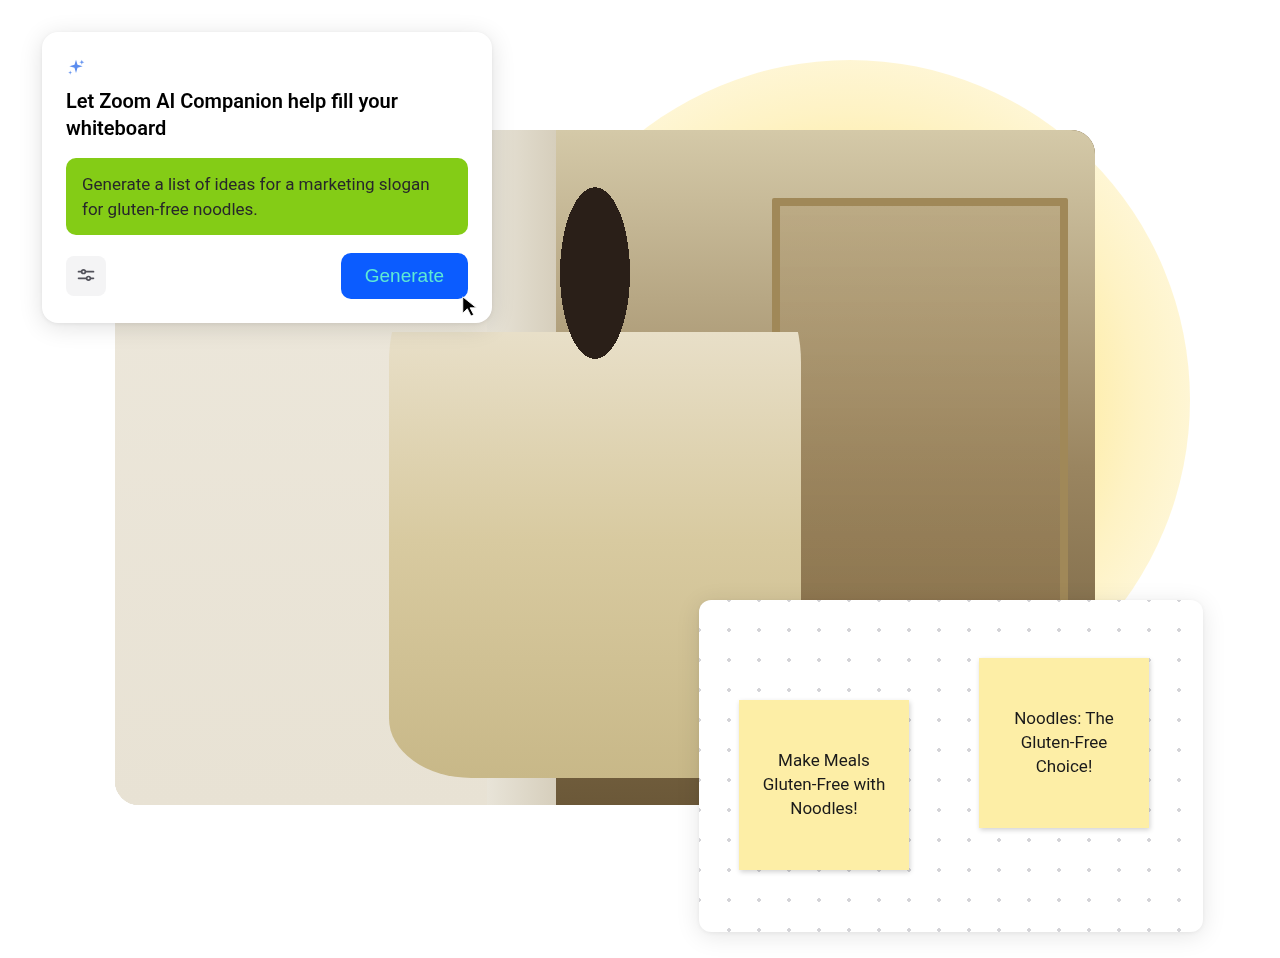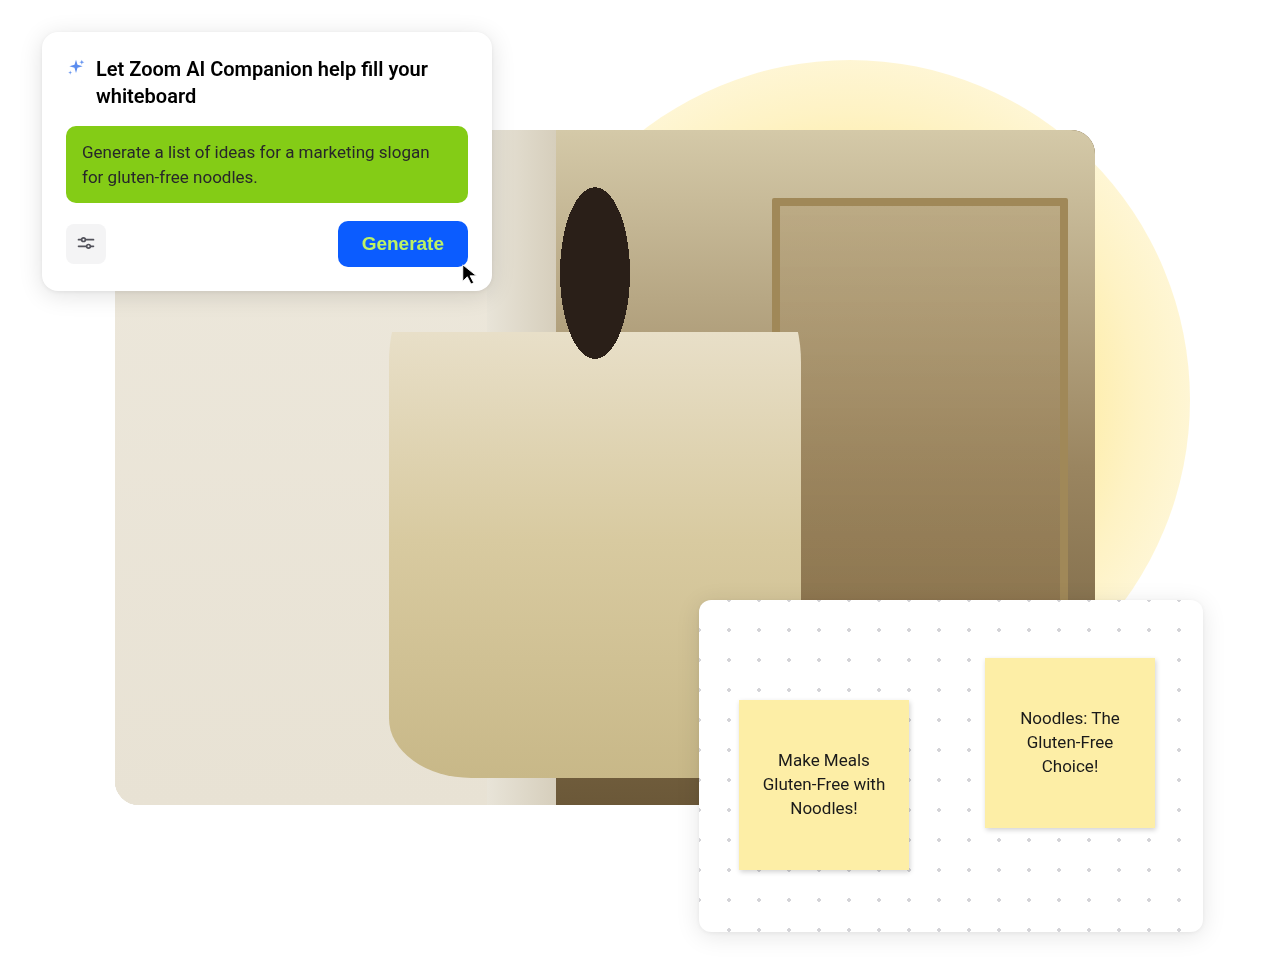--- a/index.html
+++ b/index.html
@@ -101,20 +101,21 @@
       box-shadow: 0 4px 24px rgba(0, 0, 0, 0.12), 0 1px 4px rgba(0, 0, 0, 0.06);
       padding: 24px;
       z-index: 10;
     }
     
     .ai-panel-header {
       display: flex;
       align-items: flex-start;
       gap: 10px;
       margin-bottom: 16px;
+      flex-direction: column;
     }
     
     .sparkle-icon {
       width: 20px;
       height: 20px;
       flex-shrink: 0;
       margin-top: 2px;
     }
     
     .sparkle-icon svg {
@@ -158,26 +159,26 @@
     }
     
     .settings-btn svg {
       width: 20px;
       height: 20px;
       stroke: #52525b;
     }
     
     .generate-btn {
       background: #0b5cff;
-      color: #bef264;
+      color: #5eead4;
       border: none;
       border-radius: 10px;
       padding: 12px 24px;
       font-size: 19px;
-      font-weight: 700;
+      font-weight: 400;
       cursor: pointer;
       position: relative;
     }
     
     .cursor-pointer {
       position: absolute;
       bottom: -18px;
       right: -14px;
       width: 22px;
       height: 22px;
@@ -220,21 +221,21 @@
       line-height: 1.4;
     }
     
     .sticky-note-1 {
       top: 100px;
       left: 40px;
     }
     
     .sticky-note-2 {
       top: 58px;
-      left: 286px;
+      left: 280px;
     }
   </style>
 </head>
 <body>
 
 <div class="bg-circle"></div>
 
 <div class="main-photo">
   <div class="photo-scene">
     <div class="whiteboard-area"></div>

